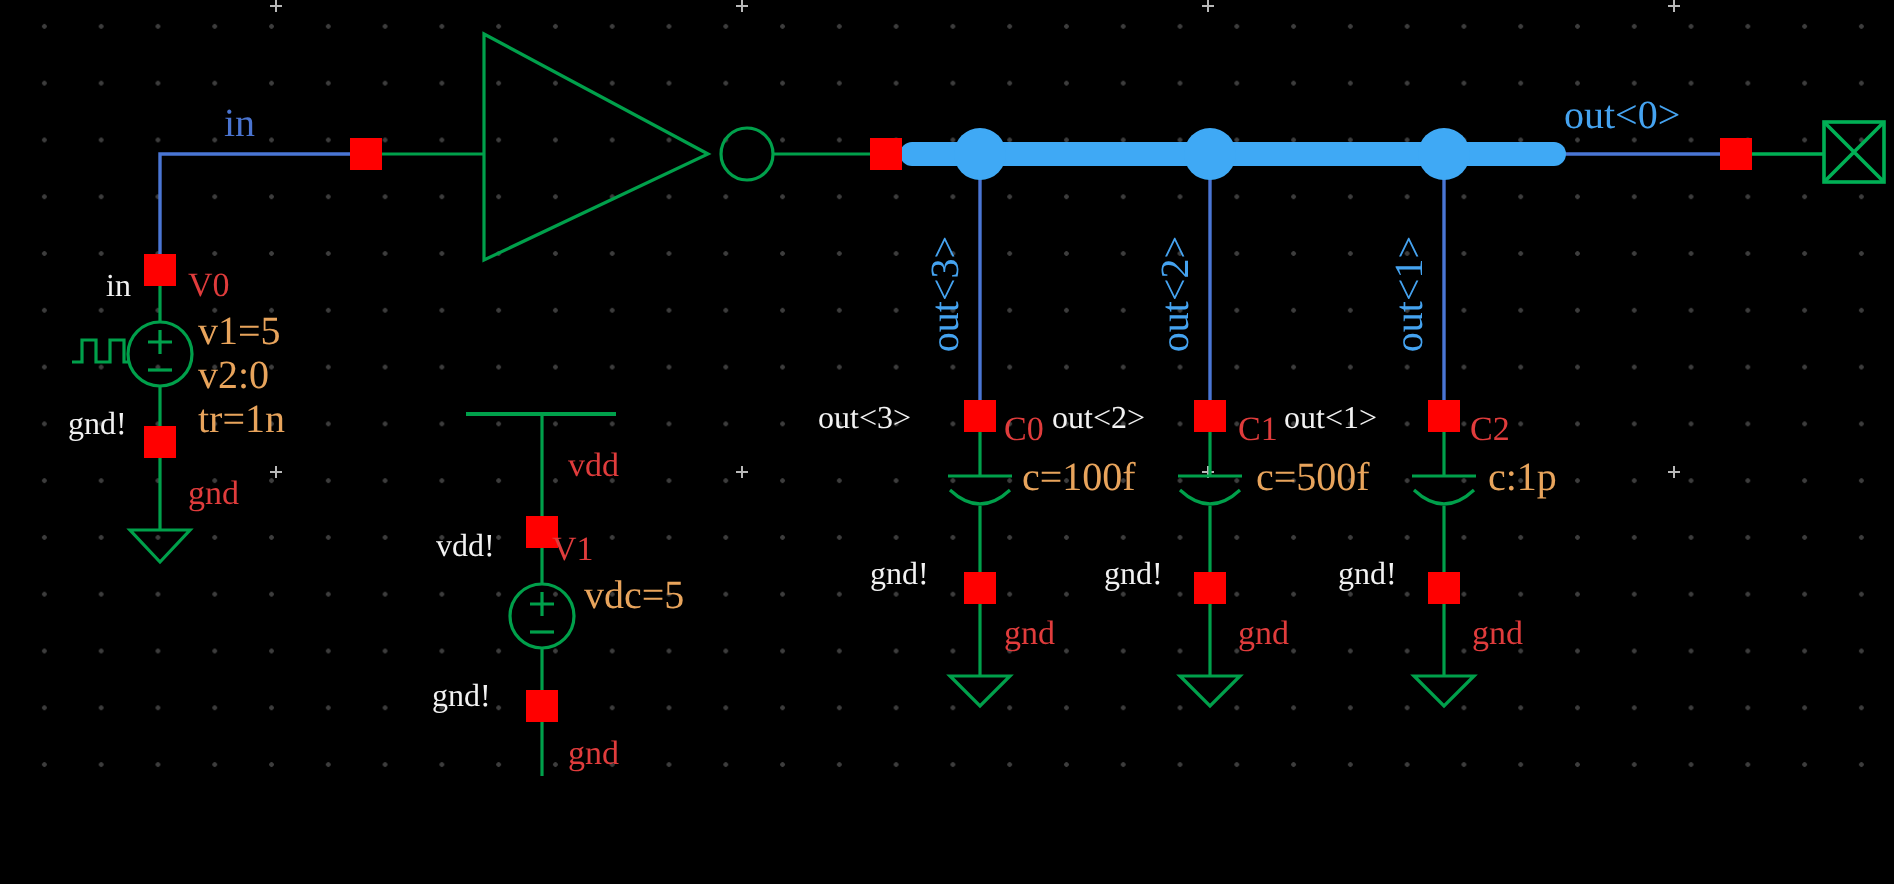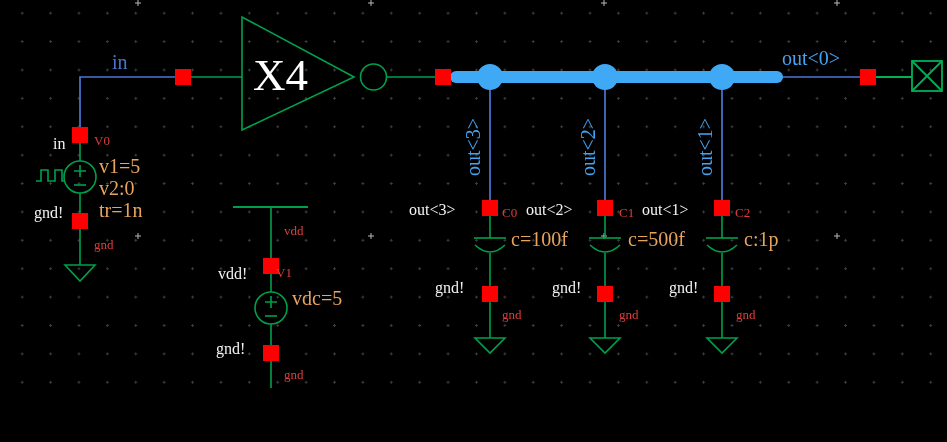--- a/index.html
+++ b/index.html
@@ -5,21 +5,21 @@
   html,body{margin:0;padding:0;background:#000;}
   .canvas{
     position:relative;width:947px;height:388px;background:#000;overflow:hidden;
     background-image:radial-gradient(circle,#3d3d3d 1px,transparent 1.3px);
     background-size:28.4px 28.4px;background-position:-4px -1px;
     font-family:Liberation Serif, serif;
     margin-left:12px;
   }
   .lbl{position:absolute;line-height:1.05;white-space:pre;letter-spacing:0;}
   .white16{font-size:16px;color:#f2f2f2;}
-  .red17{font-size:13px;color:#e03c3c;}
+  .red17{font-size:17px;color:#e03c3c;}
   .orange17{font-size:20px;color:#e8a45c;}
   .inblue{font-size:20px;color:#4a74d0;}
   .busblue{font-size:20px;color:#45a3f0;}
   .big{font-size:45px;color:#ffffff;}
   .vlabel{position:absolute;width:84px;text-align:center;font-size:20px;color:#45a3f0;
           transform:rotate(-90deg);transform-origin:center;line-height:1;}
   svg{position:absolute;left:0;top:0;}
 </style>
 </head>
 <body>
@@ -128,21 +128,20 @@
       <rect x="470" y="200" width="16" height="16"></rect>
       <rect x="585" y="200" width="16" height="16"></rect>
       <rect x="702" y="200" width="16" height="16"></rect>
       <rect x="470" y="286" width="16" height="16"></rect>
       <rect x="585" y="286" width="16" height="16"></rect>
       <rect x="702" y="286" width="16" height="16"></rect>
     </g>
   </svg>
 
   <span class="lbl inblue" style="left:100px;top:52px;">in</span>
-  <span class="lbl big" style="left:241px;top:52px;">X4</span>
   <span class="lbl busblue" style="left:770px;top:48px;">out&lt;0&gt;</span>
 
   <span class="vlabel" style="left:419px;top:137px;">out&lt;3&gt;</span>
   <span class="vlabel" style="left:534px;top:137px;">out&lt;2&gt;</span>
   <span class="vlabel" style="left:651px;top:137px;">out&lt;1&gt;</span>
 
   <span class="lbl white16" style="left:41px;top:136px;">in</span>
   <span class="lbl red17" style="left:82px;top:134px;">V0</span>
   <span class="lbl orange17" style="left:87px;top:156px;">v1=5</span>
   <span class="lbl orange17" style="left:87px;top:178px;">v2:0</span>

